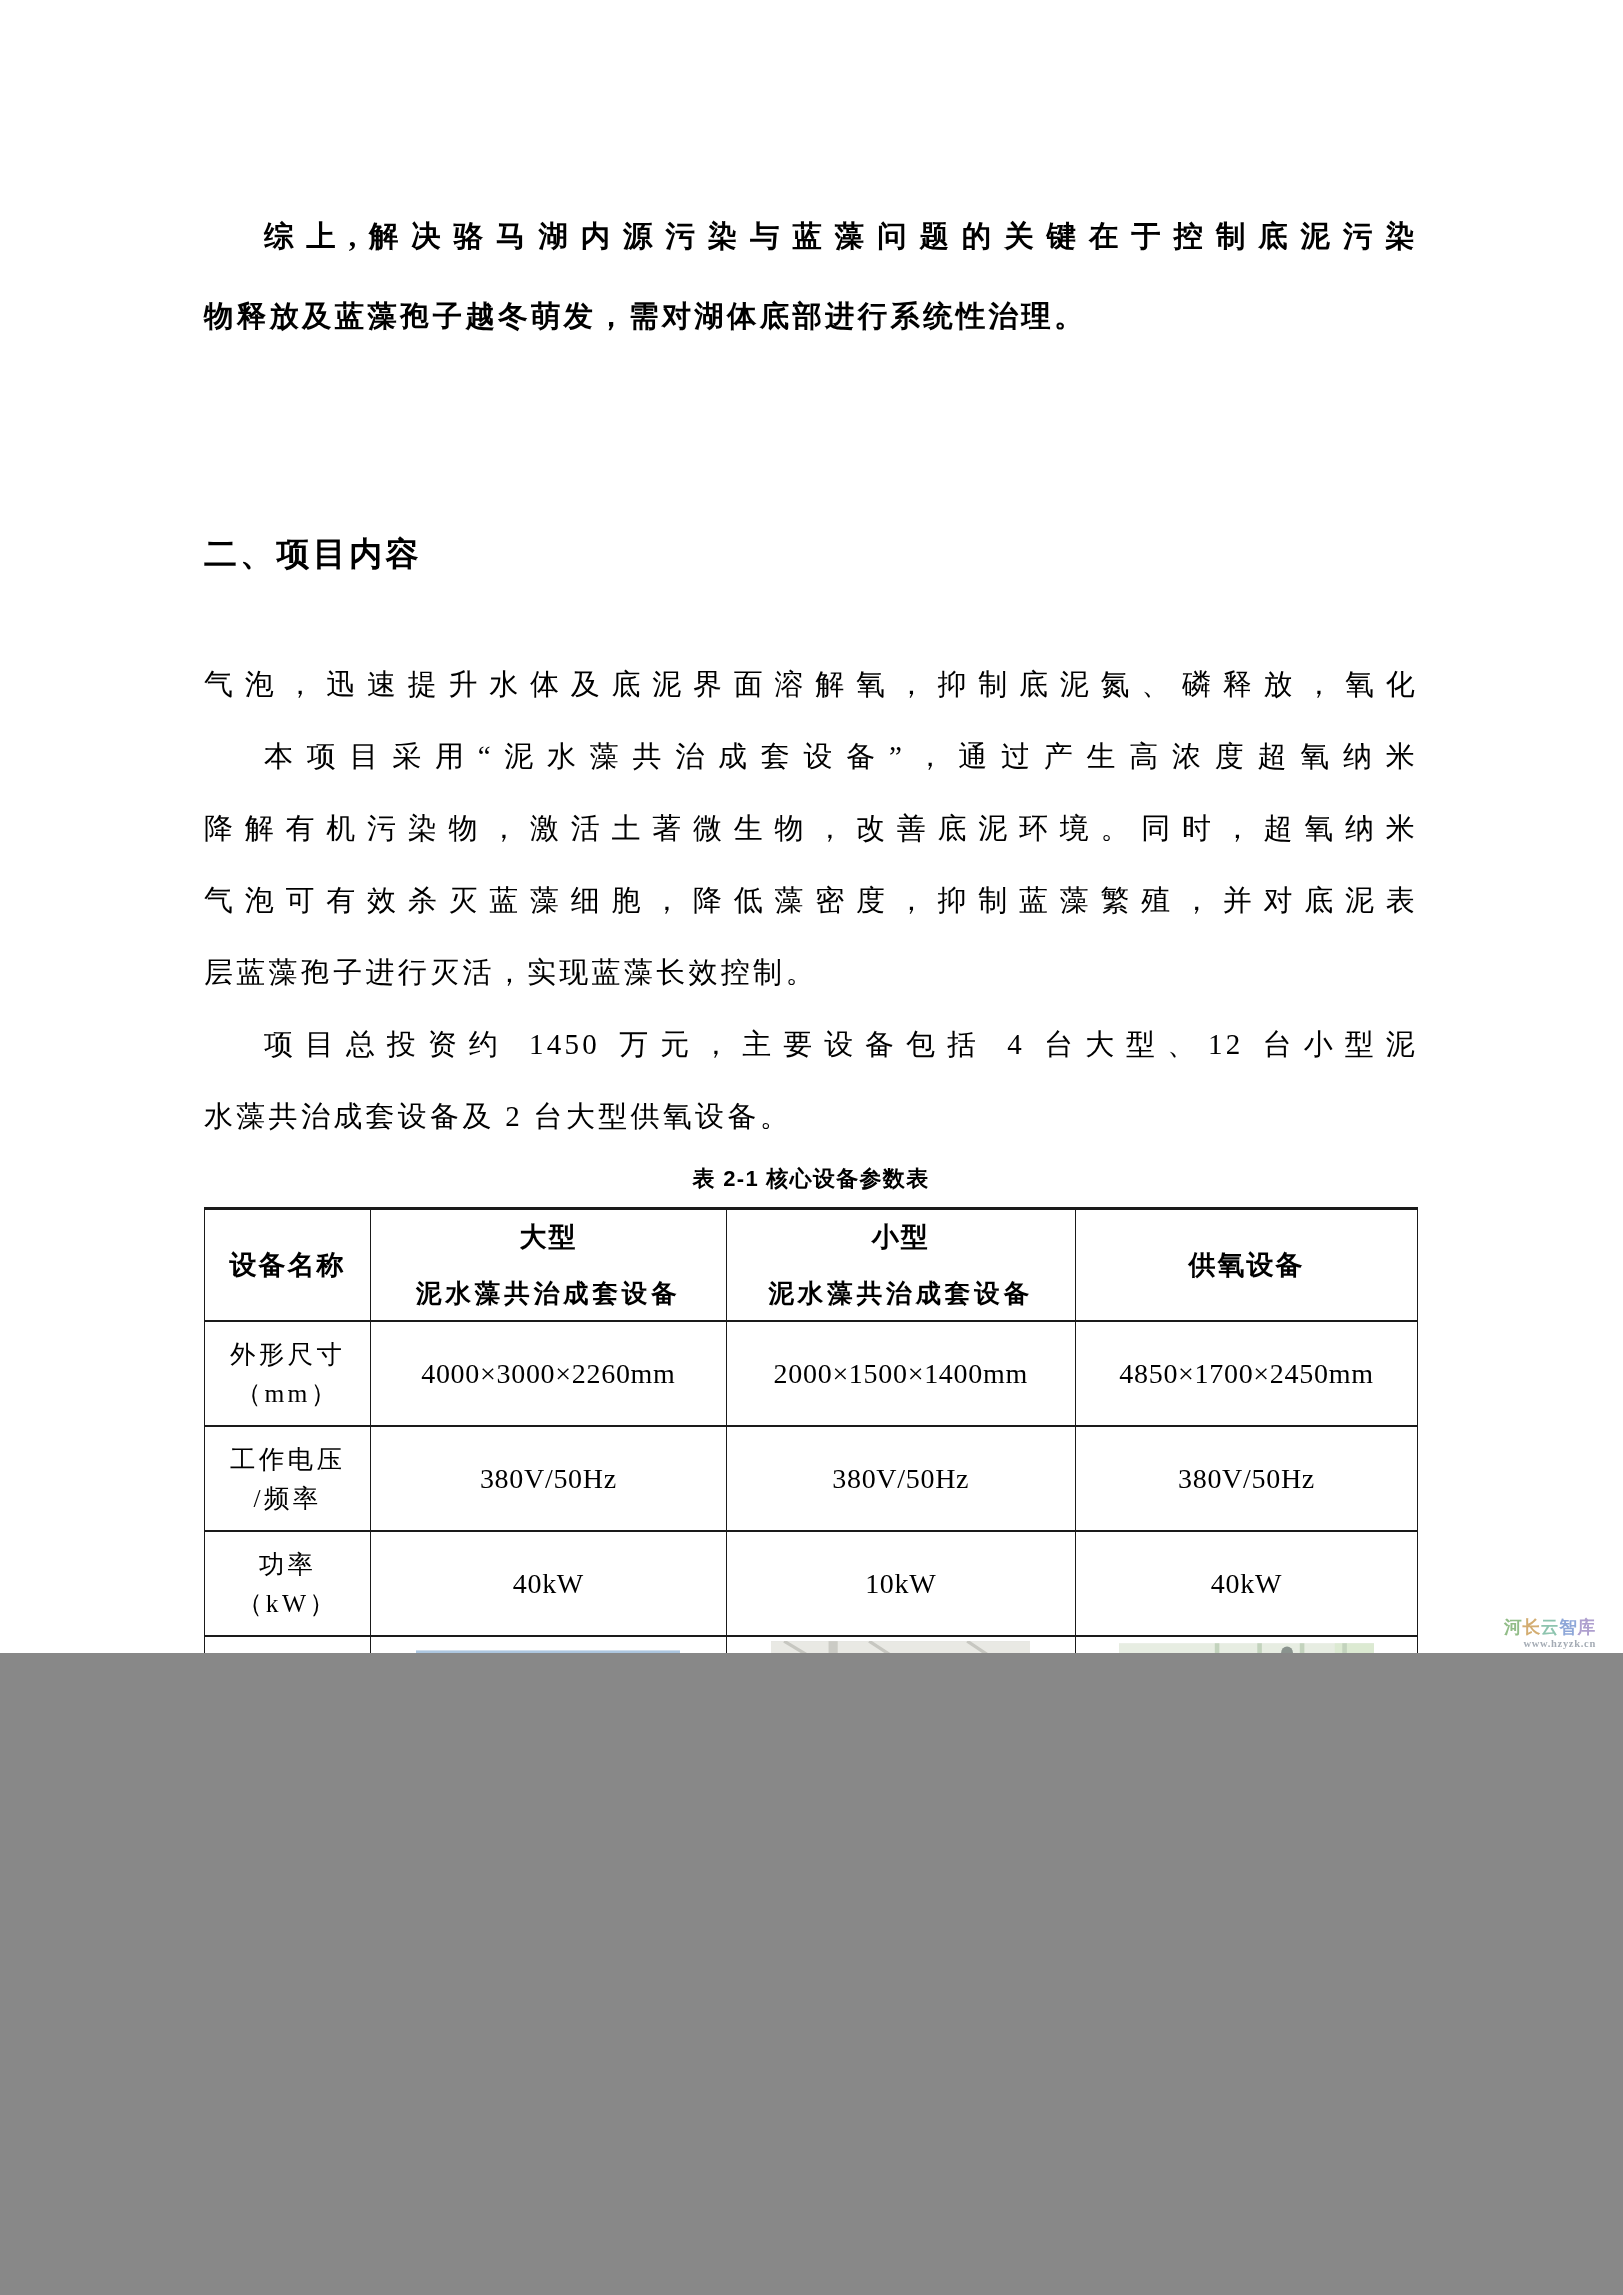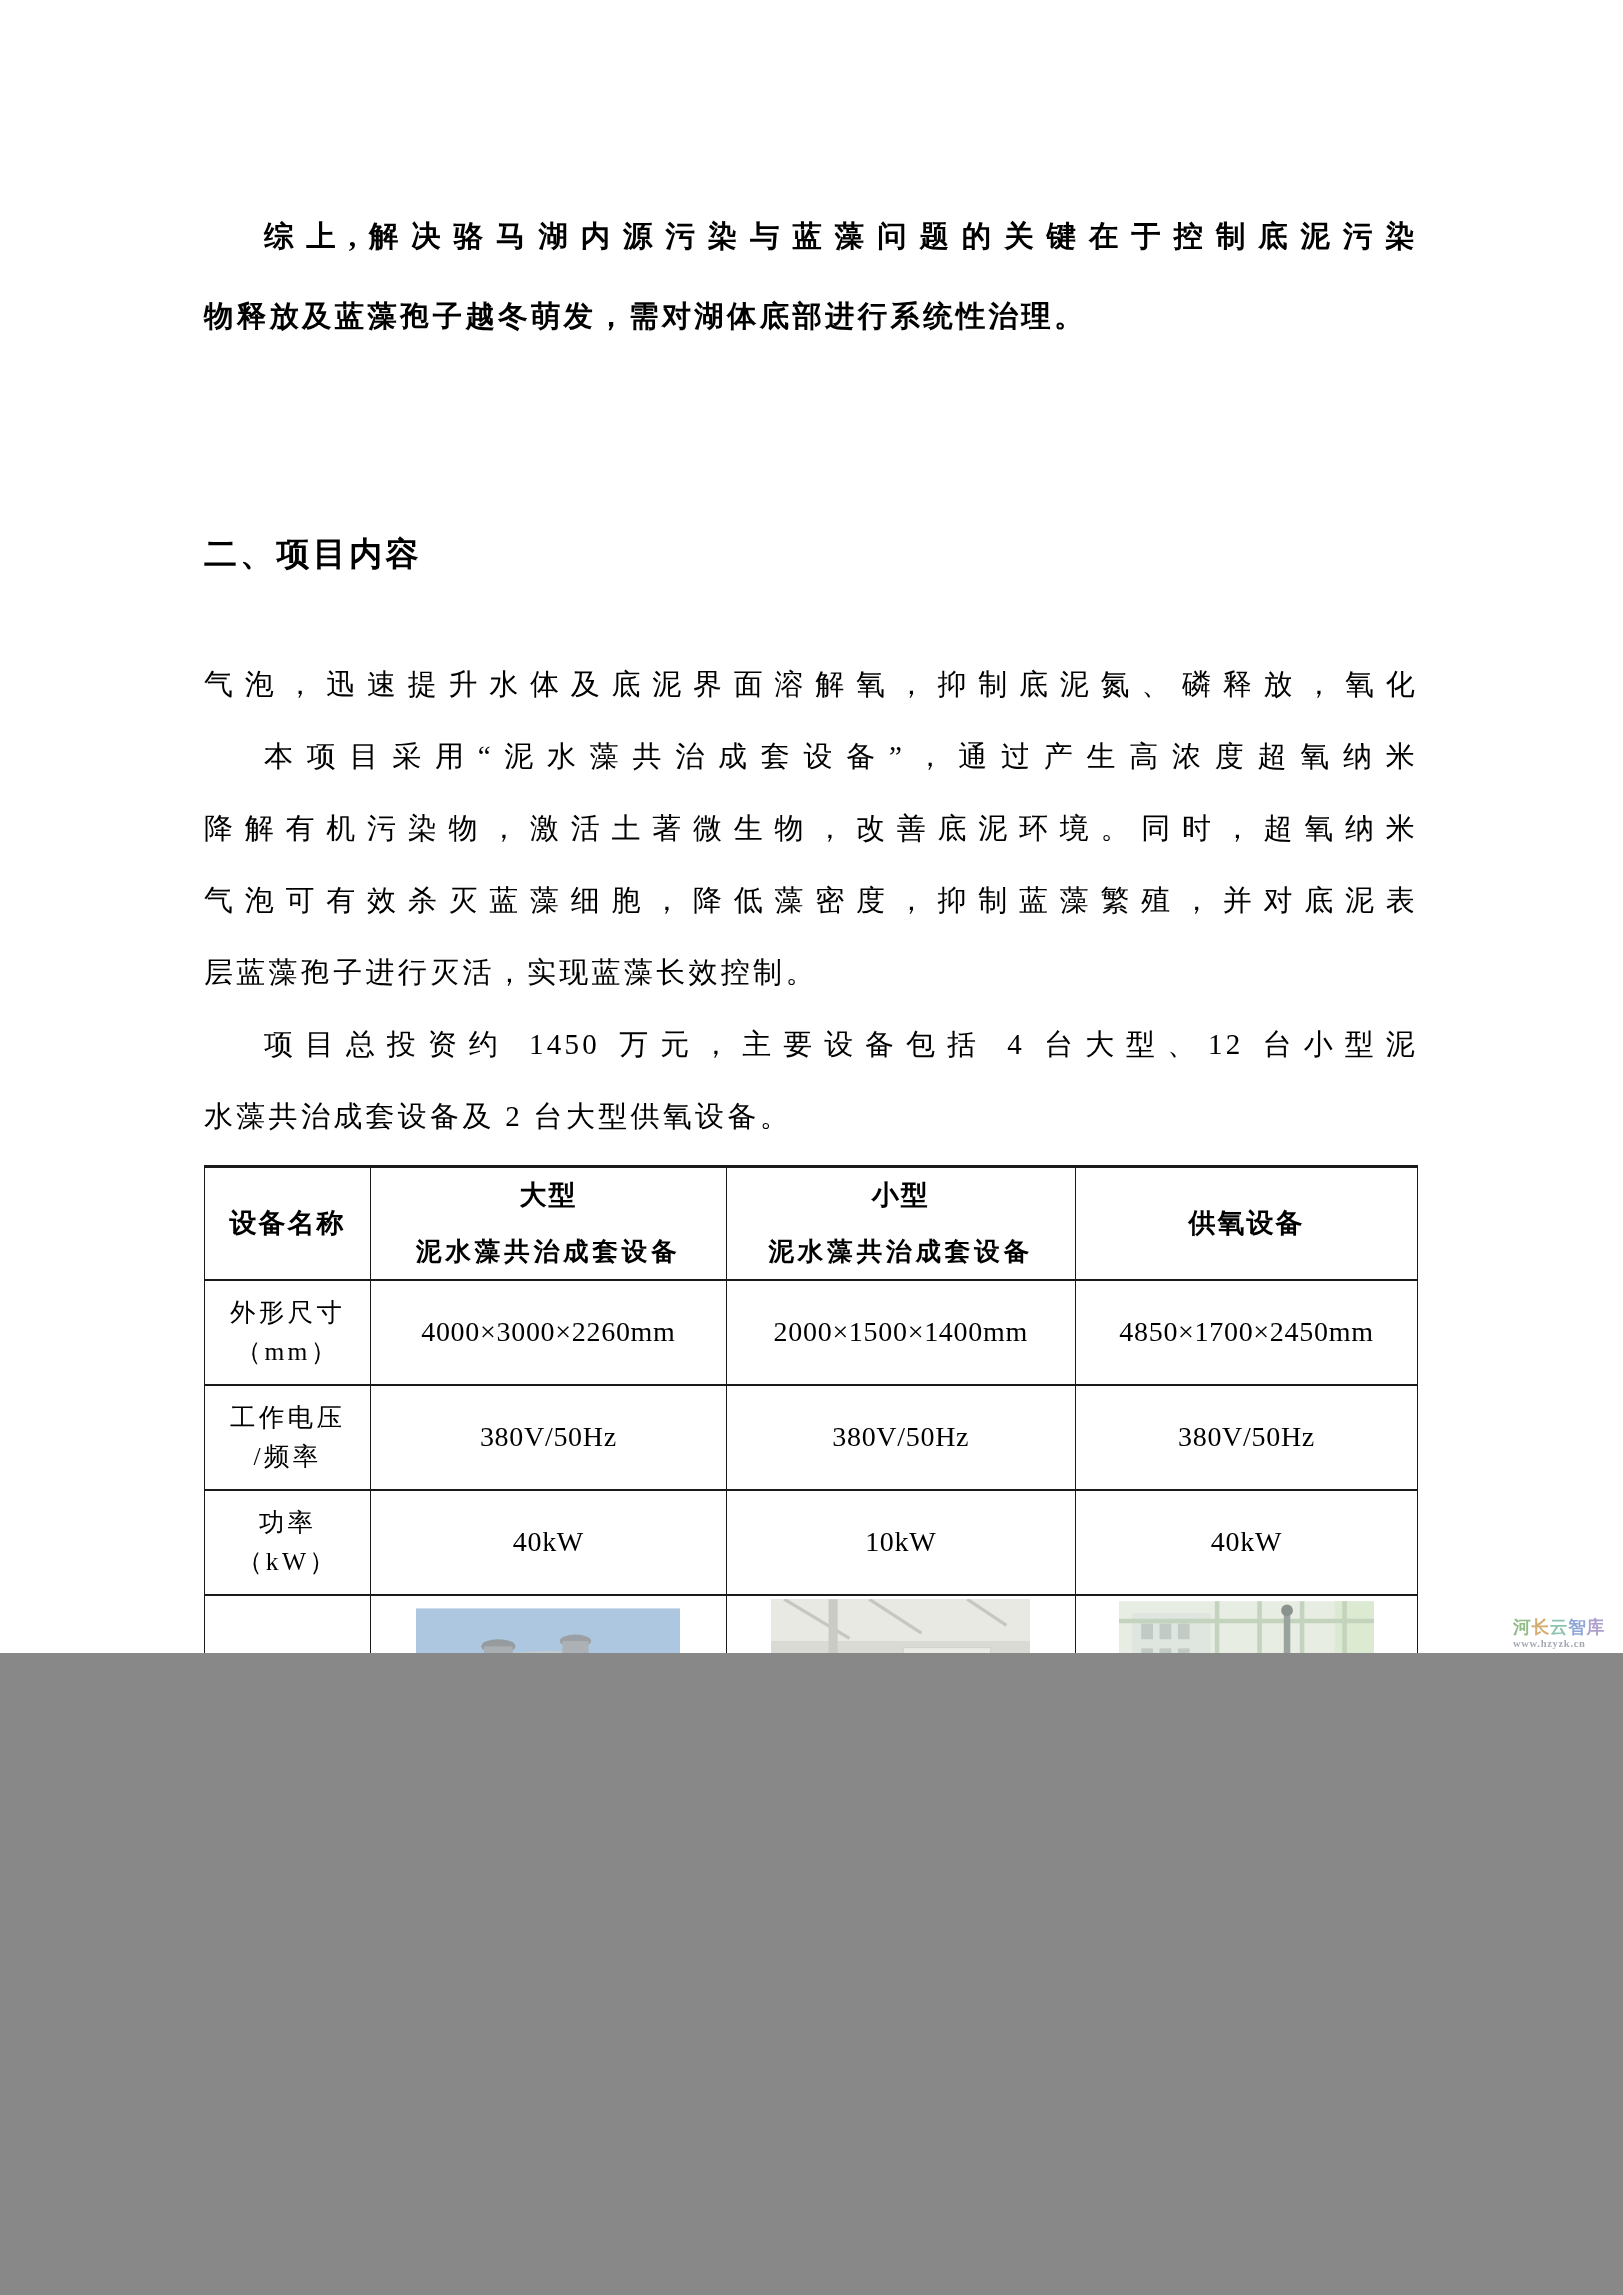--- a/index.html
+++ b/index.html
@@ -79,22 +79,22 @@
   td.value{text-align:left;padding-left:21px;font-size:28px;letter-spacing:0.7px;}
   .photo{display:block;margin:0 auto;}
   
   .page-number{
     margin-top:97px;
     text-align:center;
     font-size:23px;
   }
   .watermark{
     position:absolute;
-    right:18px;bottom:3.9px;
-    text-align:left;
+    right:27px;bottom:3.9px;
+    text-align:right;
     line-height:1.1;
     opacity:.88;
   }
   .wm-title{
     font-family:"Liberation Sans","DejaVu Sans",sans-serif;
     font-weight:bold;
     font-size:17.7px;
     letter-spacing:0.7px;
   }
   .wm-url{
@@ -122,20 +122,21 @@
     <div class="line fill">降解有机污染物，激活土著微生物，改善底泥环境。同时，超氧纳米</div>
     <div class="line fill">气泡可有效杀灭蓝藻细胞，降低藻密度，抑制蓝藻繁殖，并对底泥表</div>
     <div class="line last">层蓝藻孢子进行灭活，实现蓝藻长效控制。</div>
   </div>
 
   <div class="para">
     <div class="line fill first">项目总投资约 1450 万元，主要设备包括 4 台大型、12 台小型泥</div>
     <div class="line last">水藻共治成套设备及 2 台大型供氧设备。</div>
   </div>
 
+  <div class="table-caption">表 2-1  核心设备参数表</div>
 
   <table class="params">
     <colgroup>
         <col class="c0">
         <col class="c1">
         <col class="c2">
         <col class="c3">
       </colgroup>
     <tbody>
     <tr class="header-row">

